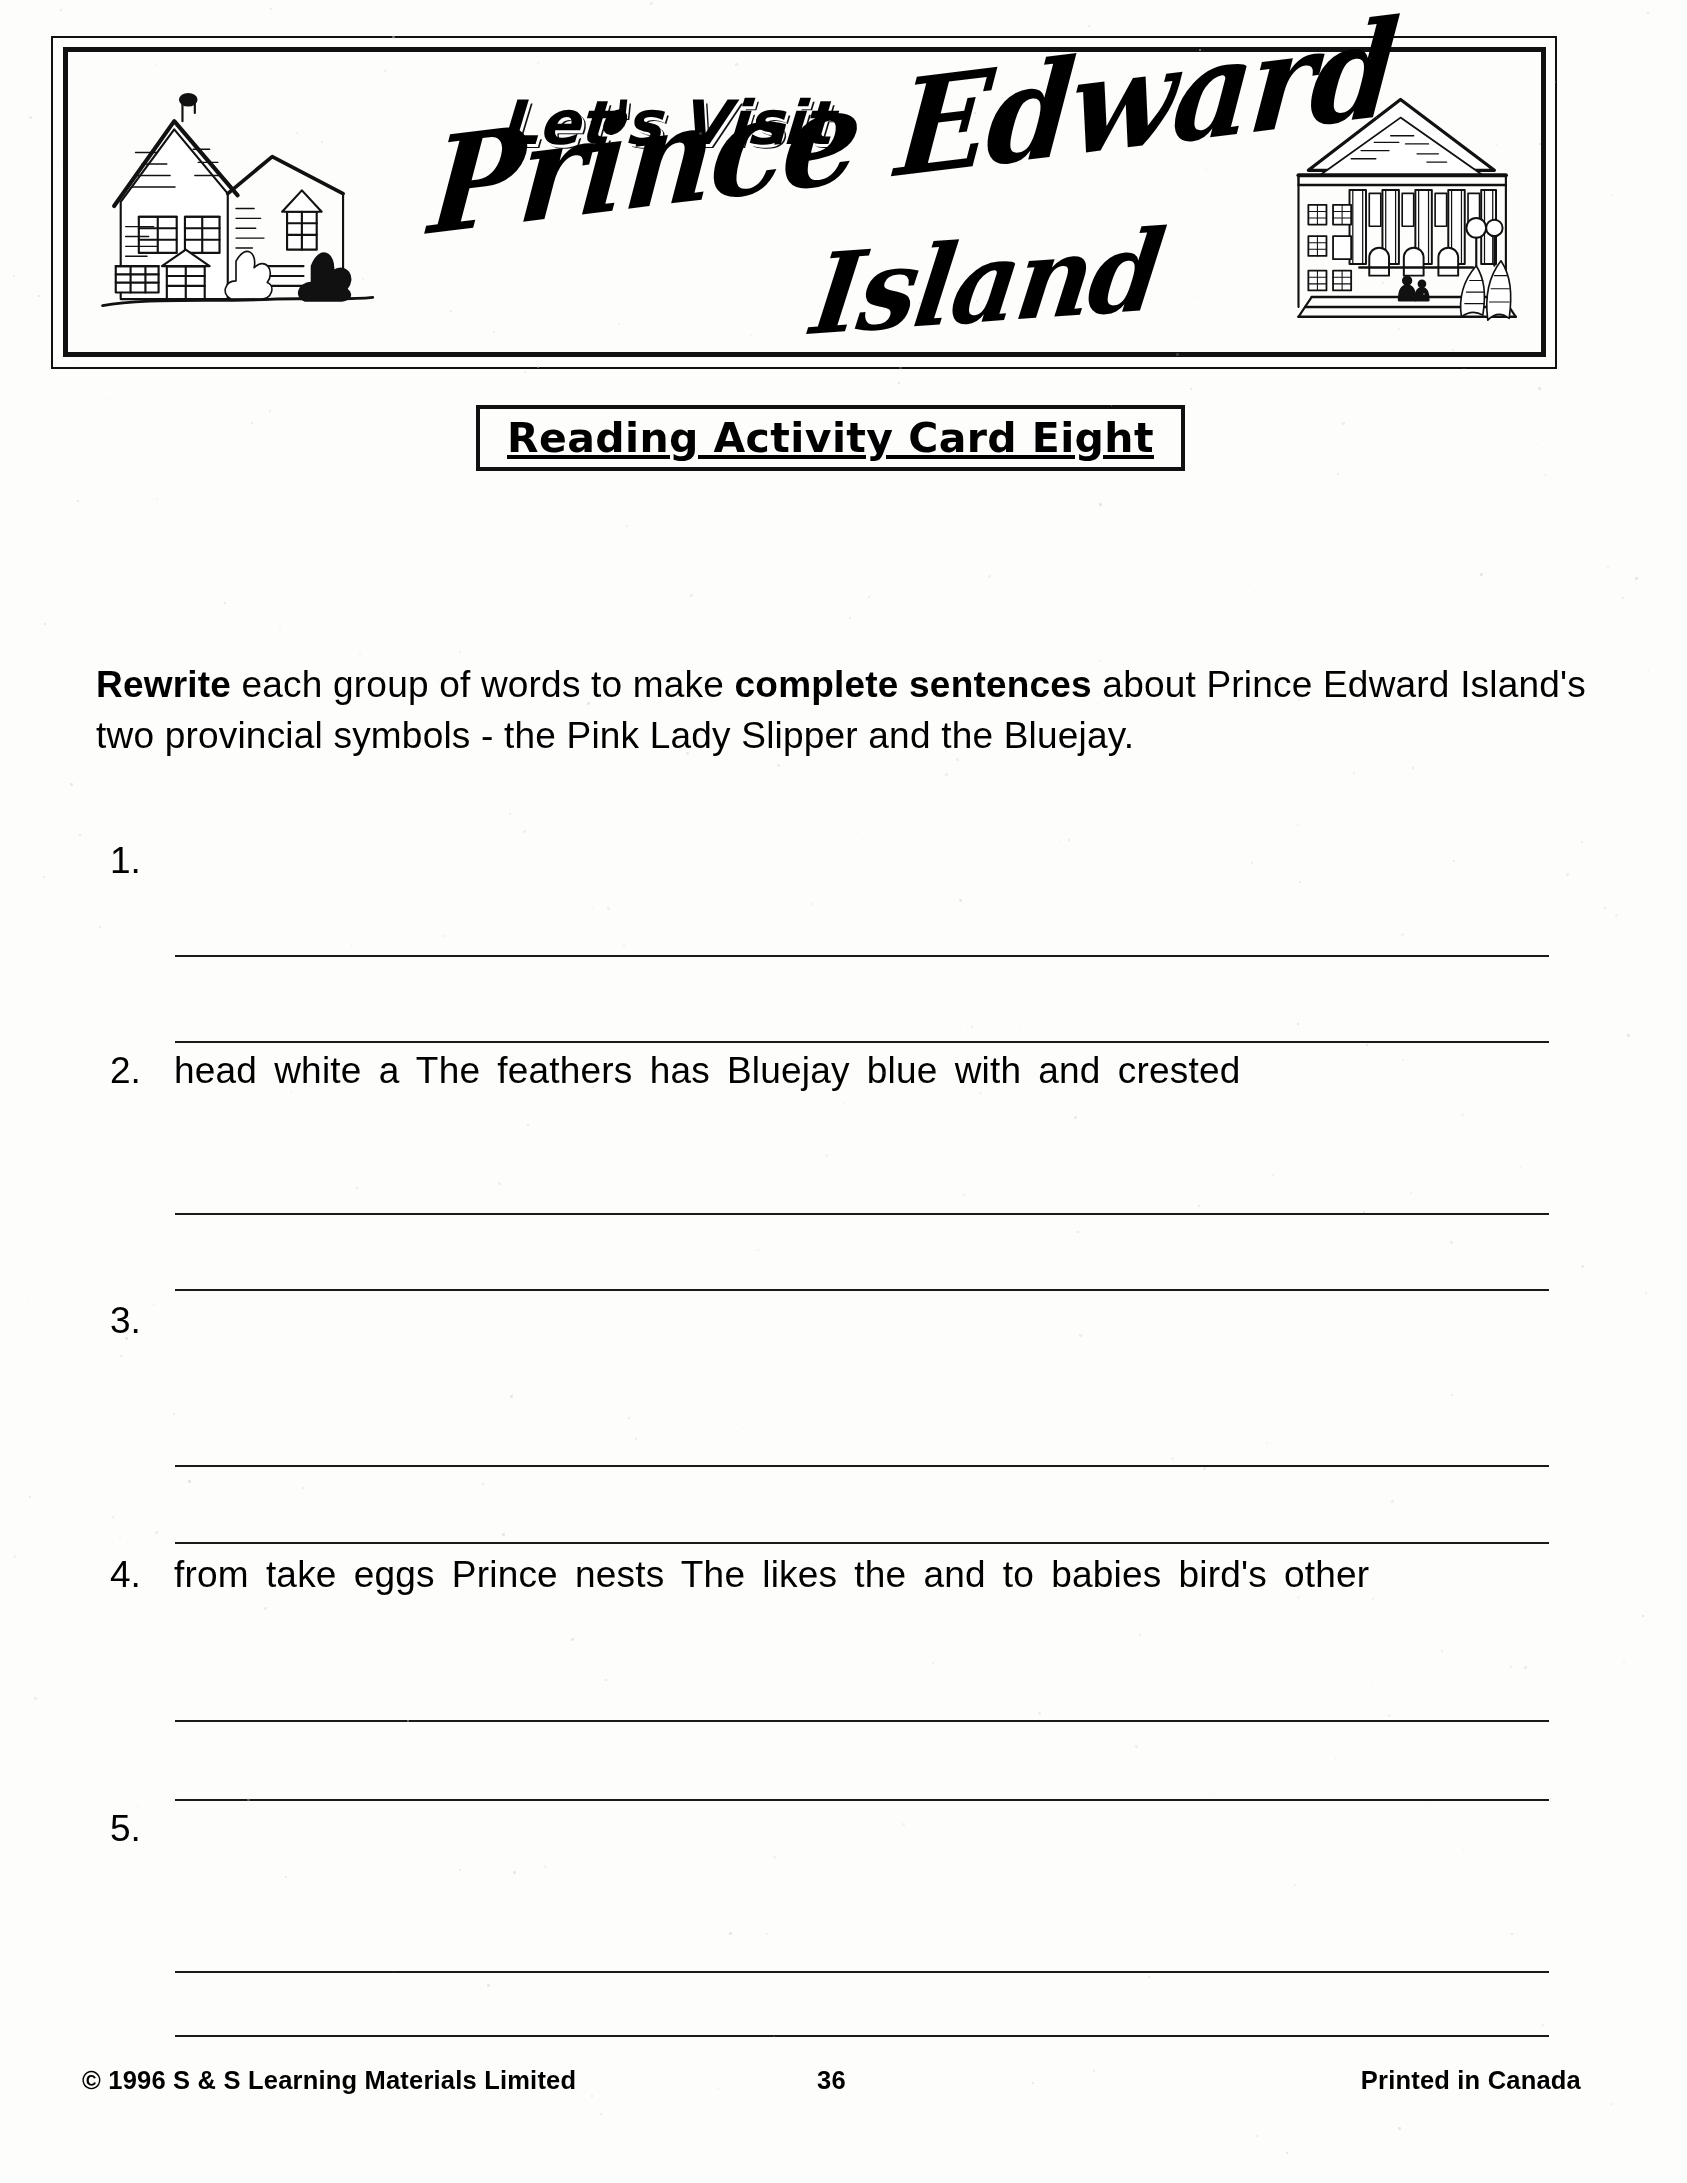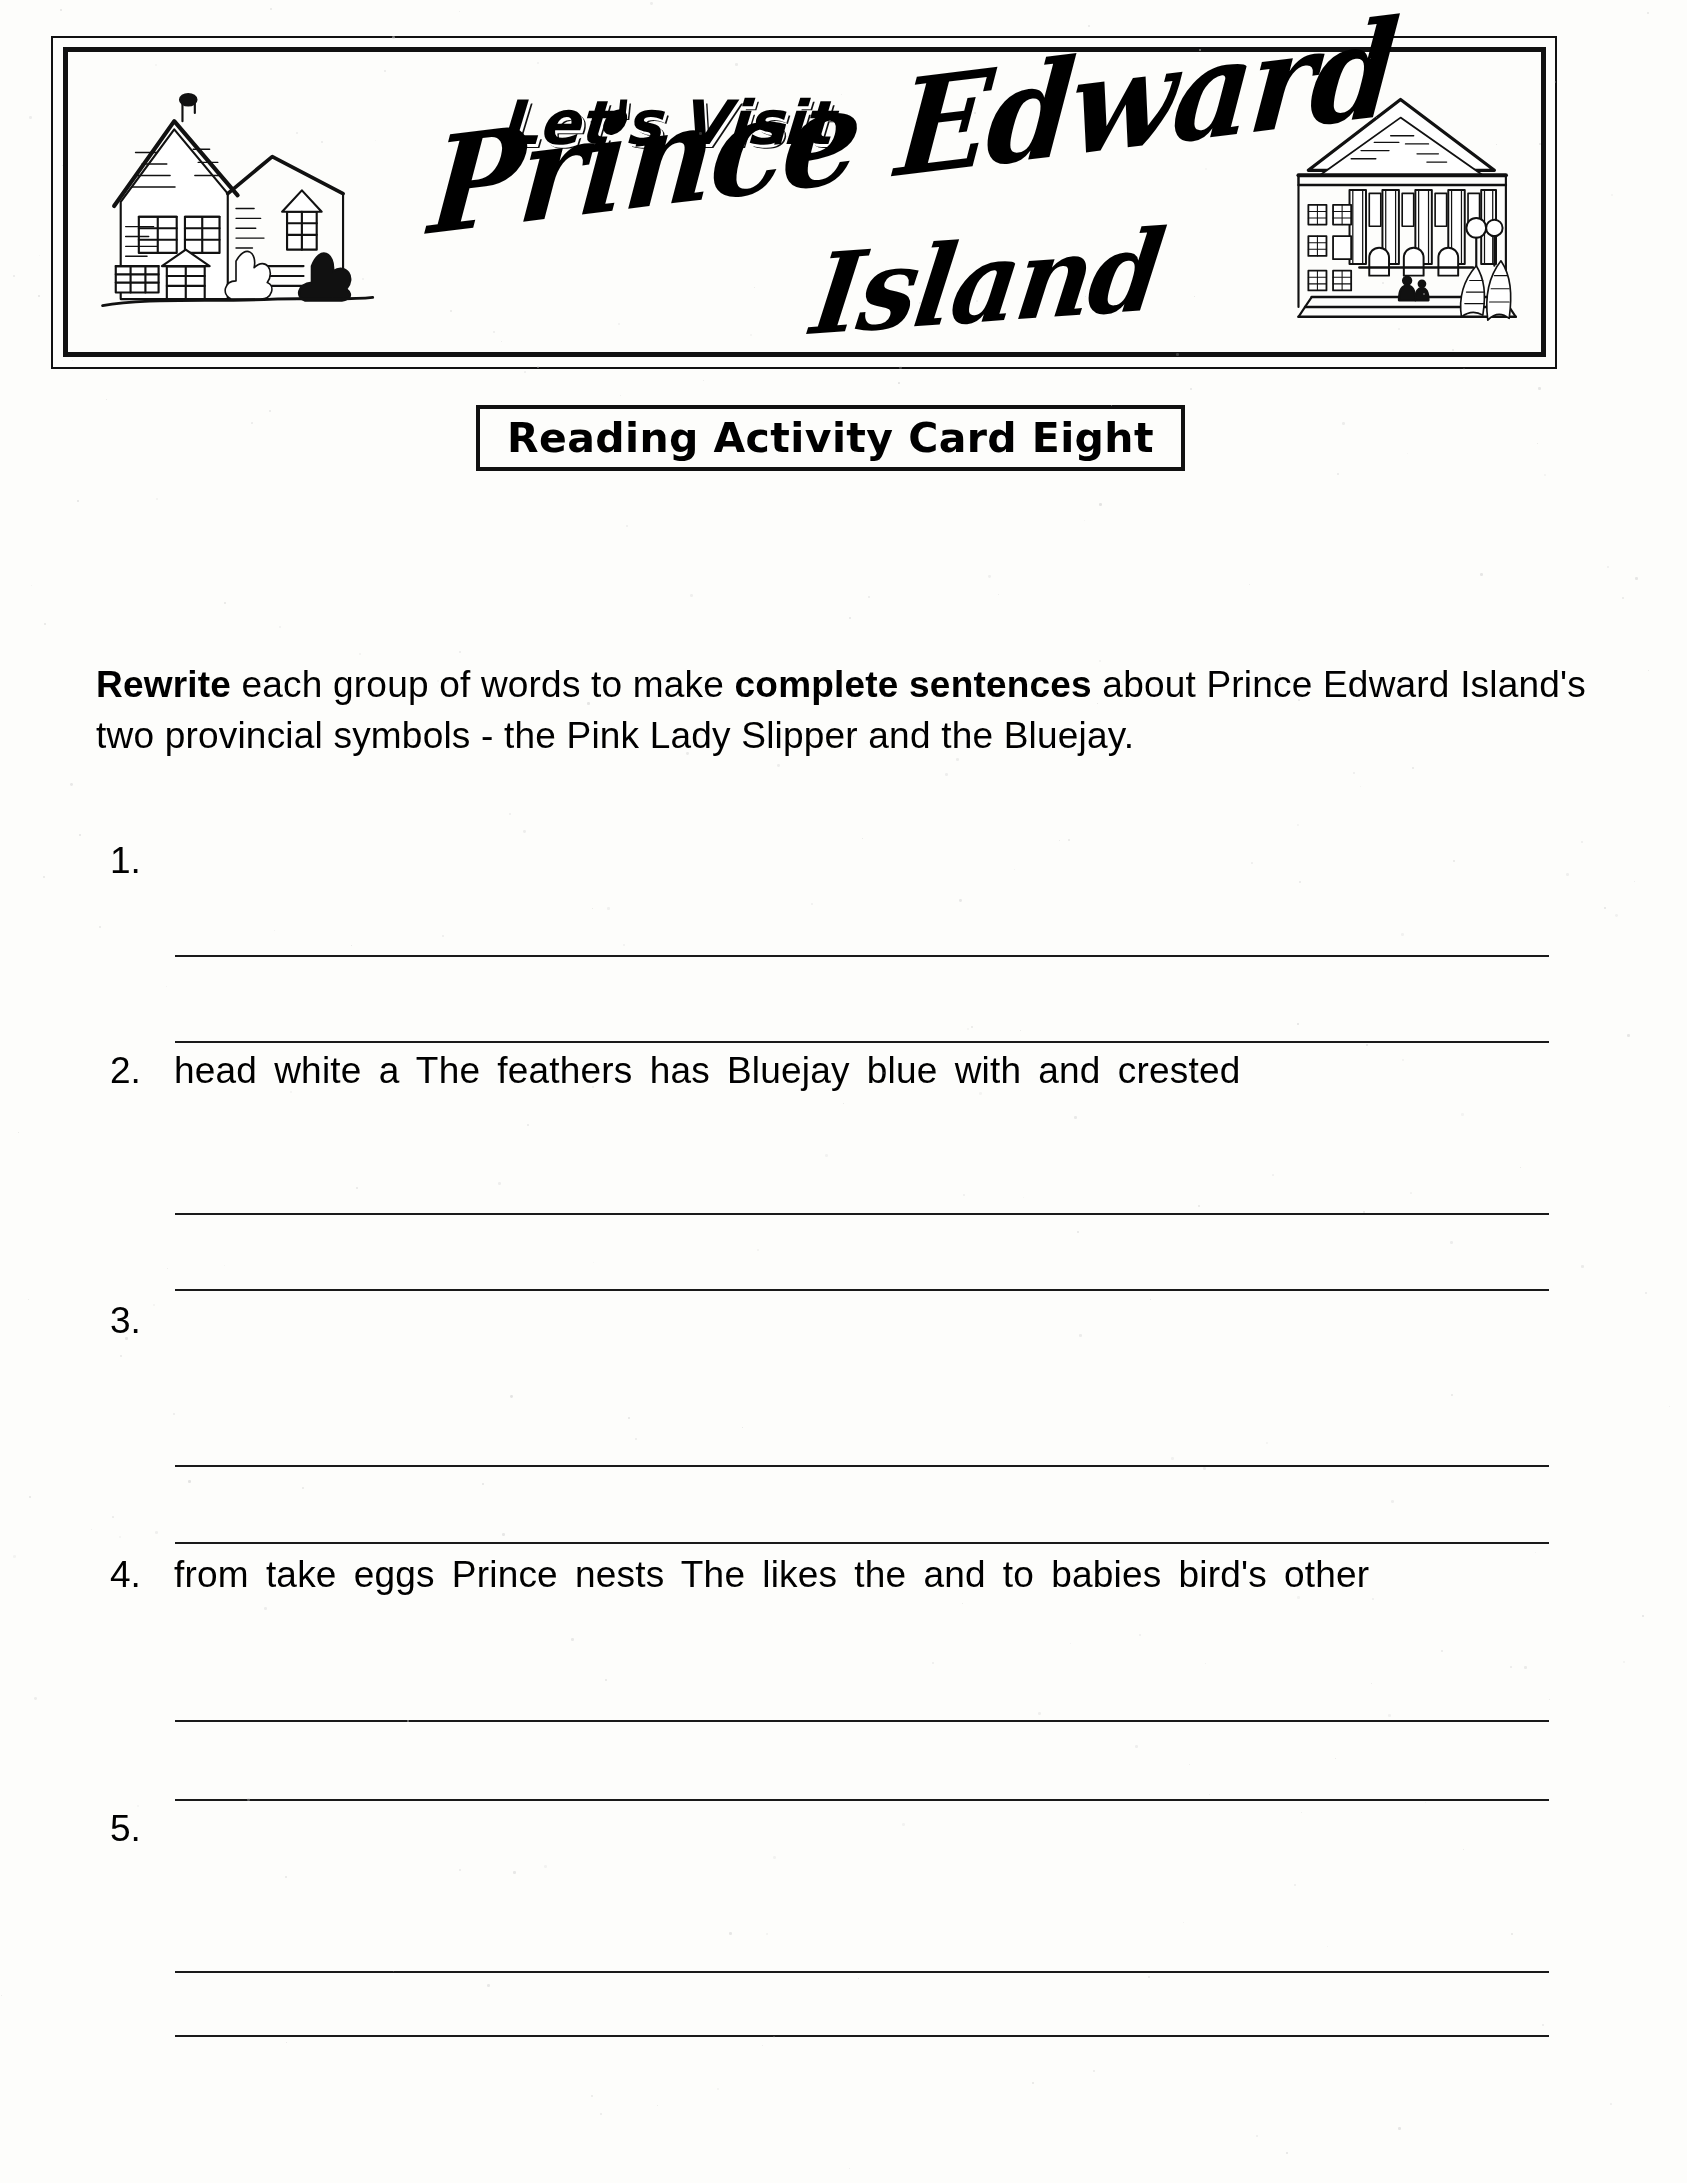--- a/index.html
+++ b/index.html
@@ -120,20 +120,21 @@
     position: absolute;
     left: 476px;
     top: 405px;
     width: 709px;
     height: 66px;
     border: 4.1px solid #111;
     box-sizing: border-box;
     display: flex;
     align-items: center;
     justify-content: center;
+    text-decoration: underline;
   }
   .card-title-text {
     font-family: "DejaVu Sans", sans-serif;
     font-weight: 700;
     font-size: 41px;
     letter-spacing: 0.4px;
     white-space: nowrap;
   }
 
   
@@ -388,20 +389,25 @@
   <div class="rule" style="top:1799px;"></div>
 
   <div class="q" style="top:1803px;">
     <div class="q-row">
       <span class="q-num">5.</span>
     </div>
   </div>
   <div class="rule" style="top:1971px;"></div>
   <div class="rule" style="top:2035px;"></div>
 
+  <div class="footer">
+    <span class="fleft">© 1996 S &amp; S Learning Materials Limited</span>
+    <span class="fpage">36</span>
+    <span class="fright">Printed in Canada</span>
+  </div>
 
 <div class="speckle" style="width: 1.3px; height: 1.3px; left: 72px; top: 360px; opacity: 0.3;"></div>
     <div class="speckle" style="width: 1.9px; height: 1.9px; left: 99px; top: 926px; opacity: 0.47;"></div>
     <div class="speckle" style="width: 1.3px; height: 1.3px; left: 657px; top: 2105px; opacity: 0.47;"></div>
     <div class="speckle" style="width: 2.5px; height: 2.5px; left: 729px; top: 1932px; opacity: 0.51;"></div>
     <div class="speckle" style="width: 2.7px; height: 2.7px; left: 1099px; top: 503px; opacity: 0.57;"></div>
     <div class="speckle" style="width: 2.2px; height: 2.2px; left: 482px; top: 1483px; opacity: 0.55;"></div>
     <div class="speckle" style="width: 1.4px; height: 1.4px; left: 1335px; top: 1758px; opacity: 0.51;"></div>
     <div class="speckle" style="width: 1.4px; height: 1.4px; left: 742px; top: 1427px; opacity: 0.54;"></div>
     <div class="speckle" style="width: 1.9px; height: 1.9px; left: 1199px; top: 49px; opacity: 0.58;"></div>

